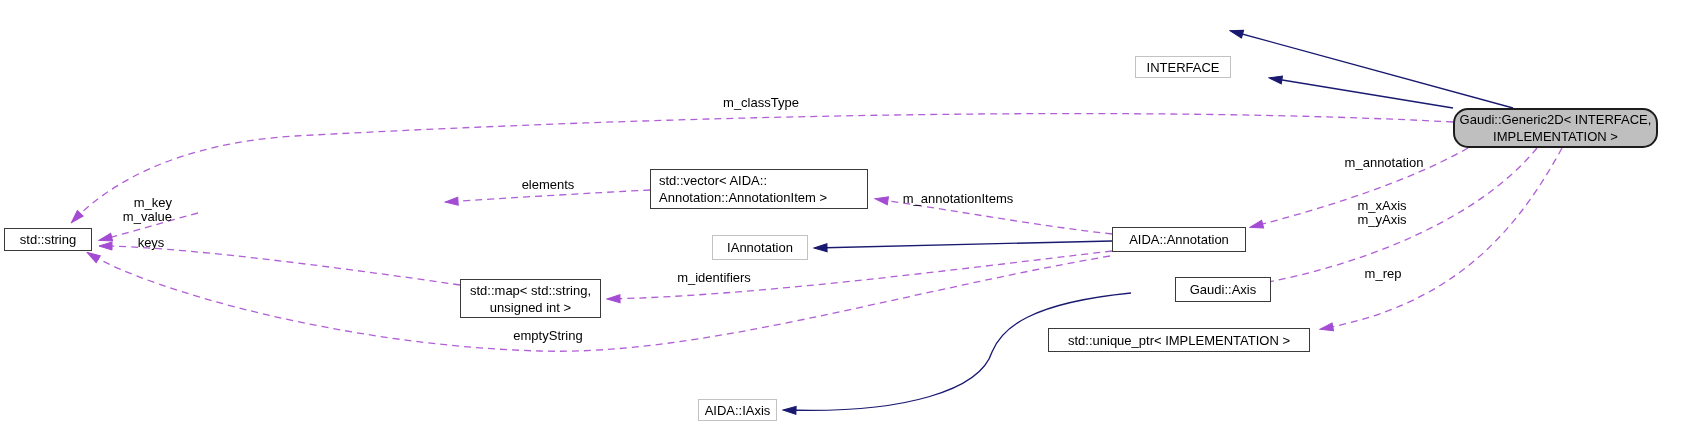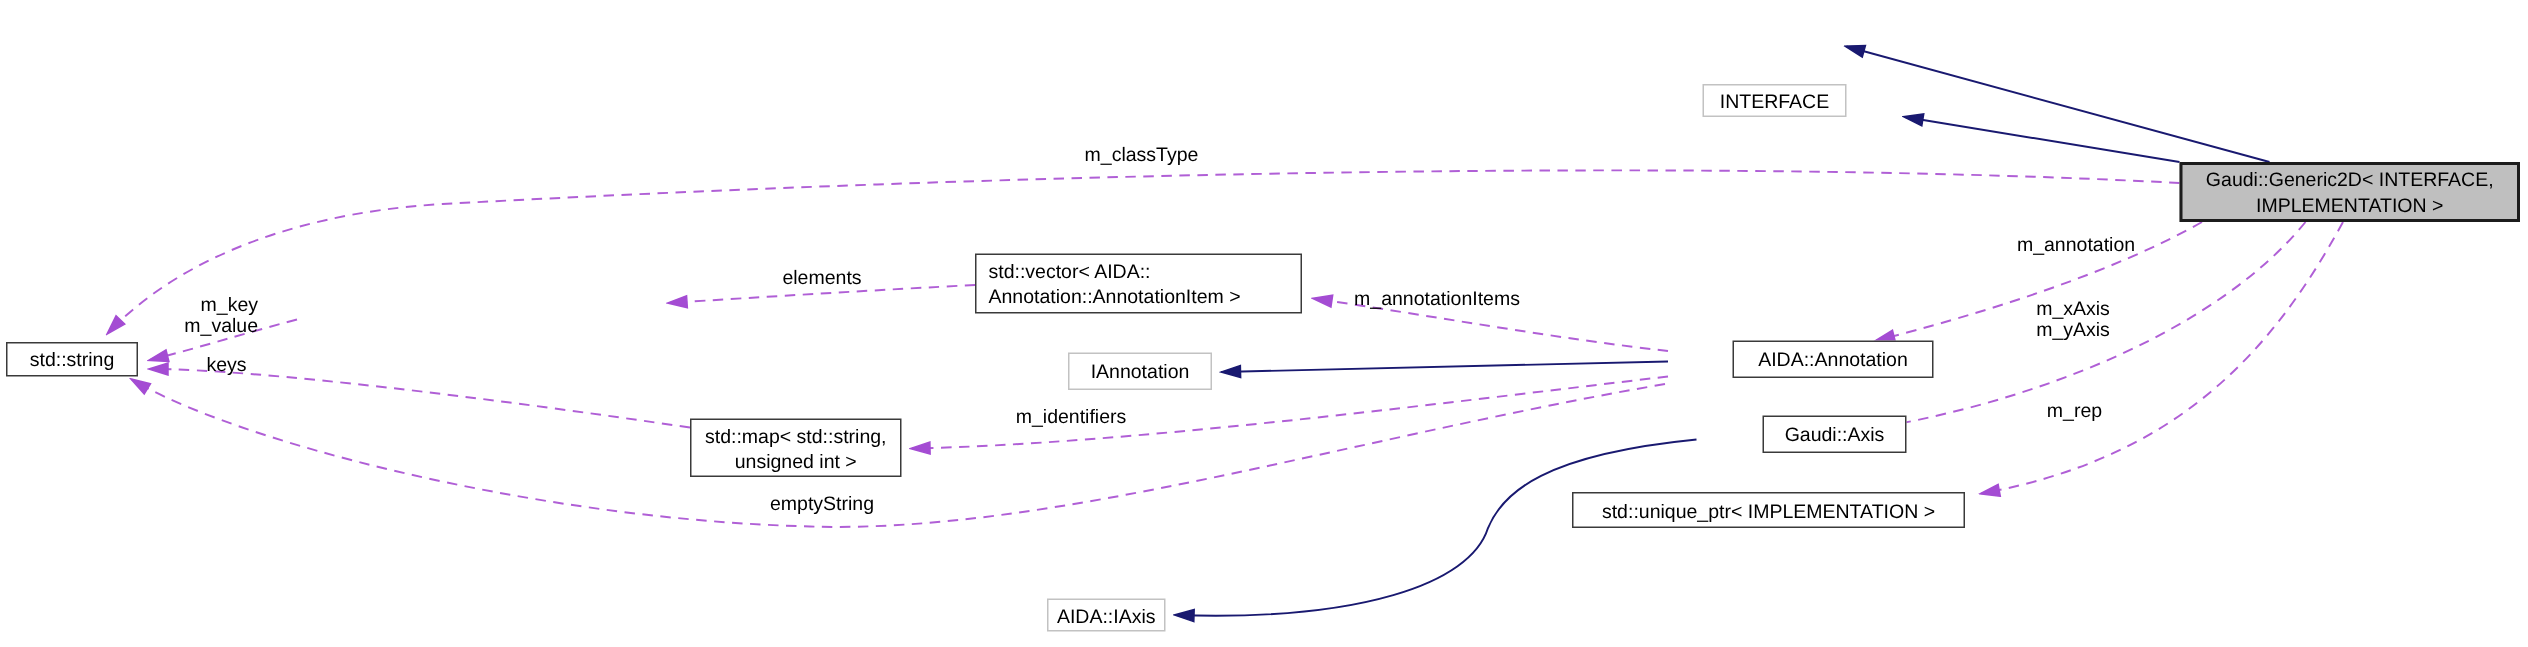--- a/index.html
+++ b/index.html
@@ -48,32 +48,32 @@
       <path d="M650,190 C590,193 507,198 446,202" marker-end="url(#arrowPurple)"></path>
       <path d="M1468,148 C1408,182 1322,209 1251,227" marker-end="url(#arrowPurple)"></path>
       <path d="M1537,148 C1480,218 1362,268 1240,287" marker-end="url(#arrowPurple)"></path>
       <path d="M1562,148 C1512,240 1447,306 1321,329" marker-end="url(#arrowPurple)"></path>
     </g>
   </svg>
 
   <div class="node external" style="left:1135px;top:24px;width:96px;height:22px;margin-top:32px;">INTERFACE</div>
 
 
-  <div class="node highlight" style="left:1453px;top:108px;width:227px;height:40px;">Gaudi::Generic2D&lt; INTERFACE,
+  <div class="node highlight" style="left:1453px;top:108px;width:205px;height:40px;border-radius:15px;">Gaudi::Generic2D&lt; INTERFACE,
 IMPLEMENTATION &gt;</div>
 
   <div class="node" style="left:4px;top:228px;width:88px;height:23px;">std::string</div>
 
 
   <div class="node align-left" style="left:650px;top:169px;width:218px;height:40px;">std::vector&lt; AIDA::
 Annotation::AnnotationItem &gt;</div>
 
   <div class="node external" style="left:712px;top:235px;width:96px;height:25px;">IAnnotation</div>
 
-  <div class="node" style="left:1112px;top:227px;width:134px;height:25px;margin-left:43px;">AIDA::Annotation</div>
+  <div class="node" style="left:1112px;top:227px;width:134px;height:25px;">AIDA::Annotation</div>
 
   <div class="node" style="left:460px;top:279px;width:141px;height:39px;">std::map&lt; std::string,
 unsigned int &gt;</div>
 
   <div class="node" style="left:1131px;top:277px;width:96px;height:25px;margin-left:44px;">Gaudi::Axis</div>
 
   <div class="node" style="left:1048px;top:328px;width:262px;height:24px;">std::unique_ptr&lt; IMPLEMENTATION &gt;</div>
 
   <div class="node external" style="left:698px;top:399px;width:79px;height:22px;">AIDA::IAxis</div>
 

